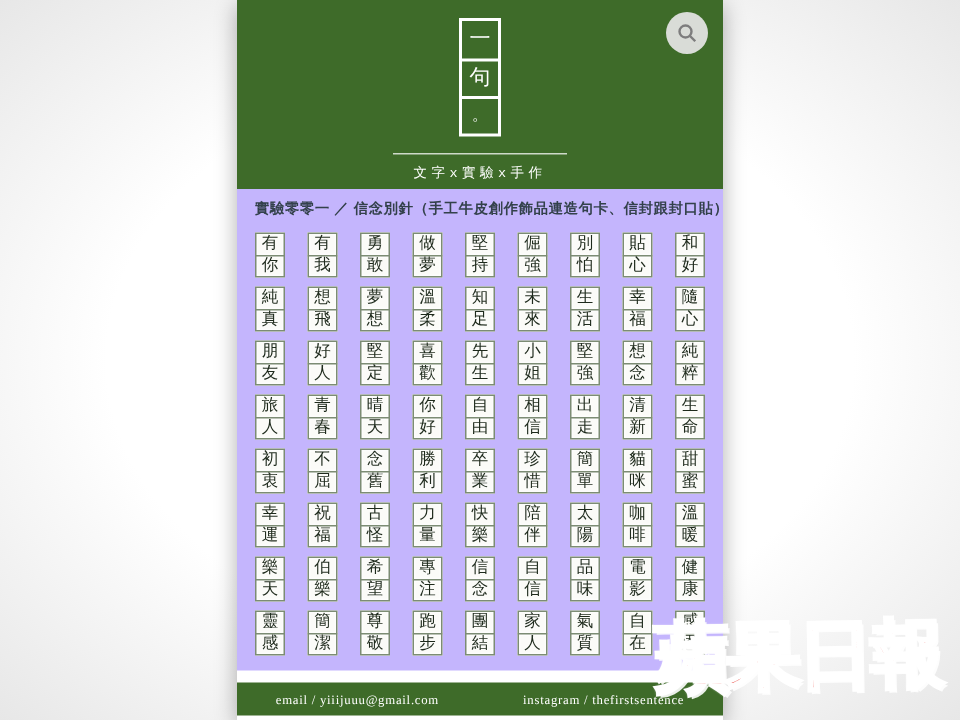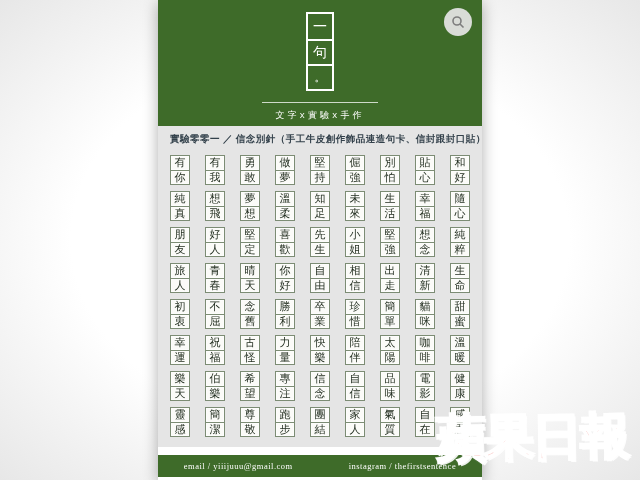--- a/index.html
+++ b/index.html
@@ -42,21 +42,21 @@
   .logo-cell + .logo-cell{border-top:2px solid #fff;}
   .logo-cell.last{font-size:11px;}
   .header-rule{
     margin-top:11px;width:116px;height:1px;background:rgba(255,255,255,.75);
   }
   .tagline{
     margin-top:6px;color:#fff;font-size:9px;letter-spacing:3px;
     font-family:Liberation Mono, monospace;
   }
   
-  .content{flex:1 1 auto;background:#e5e5e5;padding:7px 12px 0 12px;}
+  .content{flex:1 1 auto;background:#c4b5fd;padding:7px 12px 0 12px;}
   .product-title{
     text-align:center;color:var(--ink);font-weight:bold;font-size:9.5px;
     letter-spacing:.5px;margin-bottom:9px;white-space:nowrap;
   }
   .badge-grid{
     display:grid;grid-template-columns:repeat(9,20px);
     justify-content:space-between;row-gap:6px;
   }
   .badge{
     width:20px;height:30px;display:flex;flex-direction:column;

